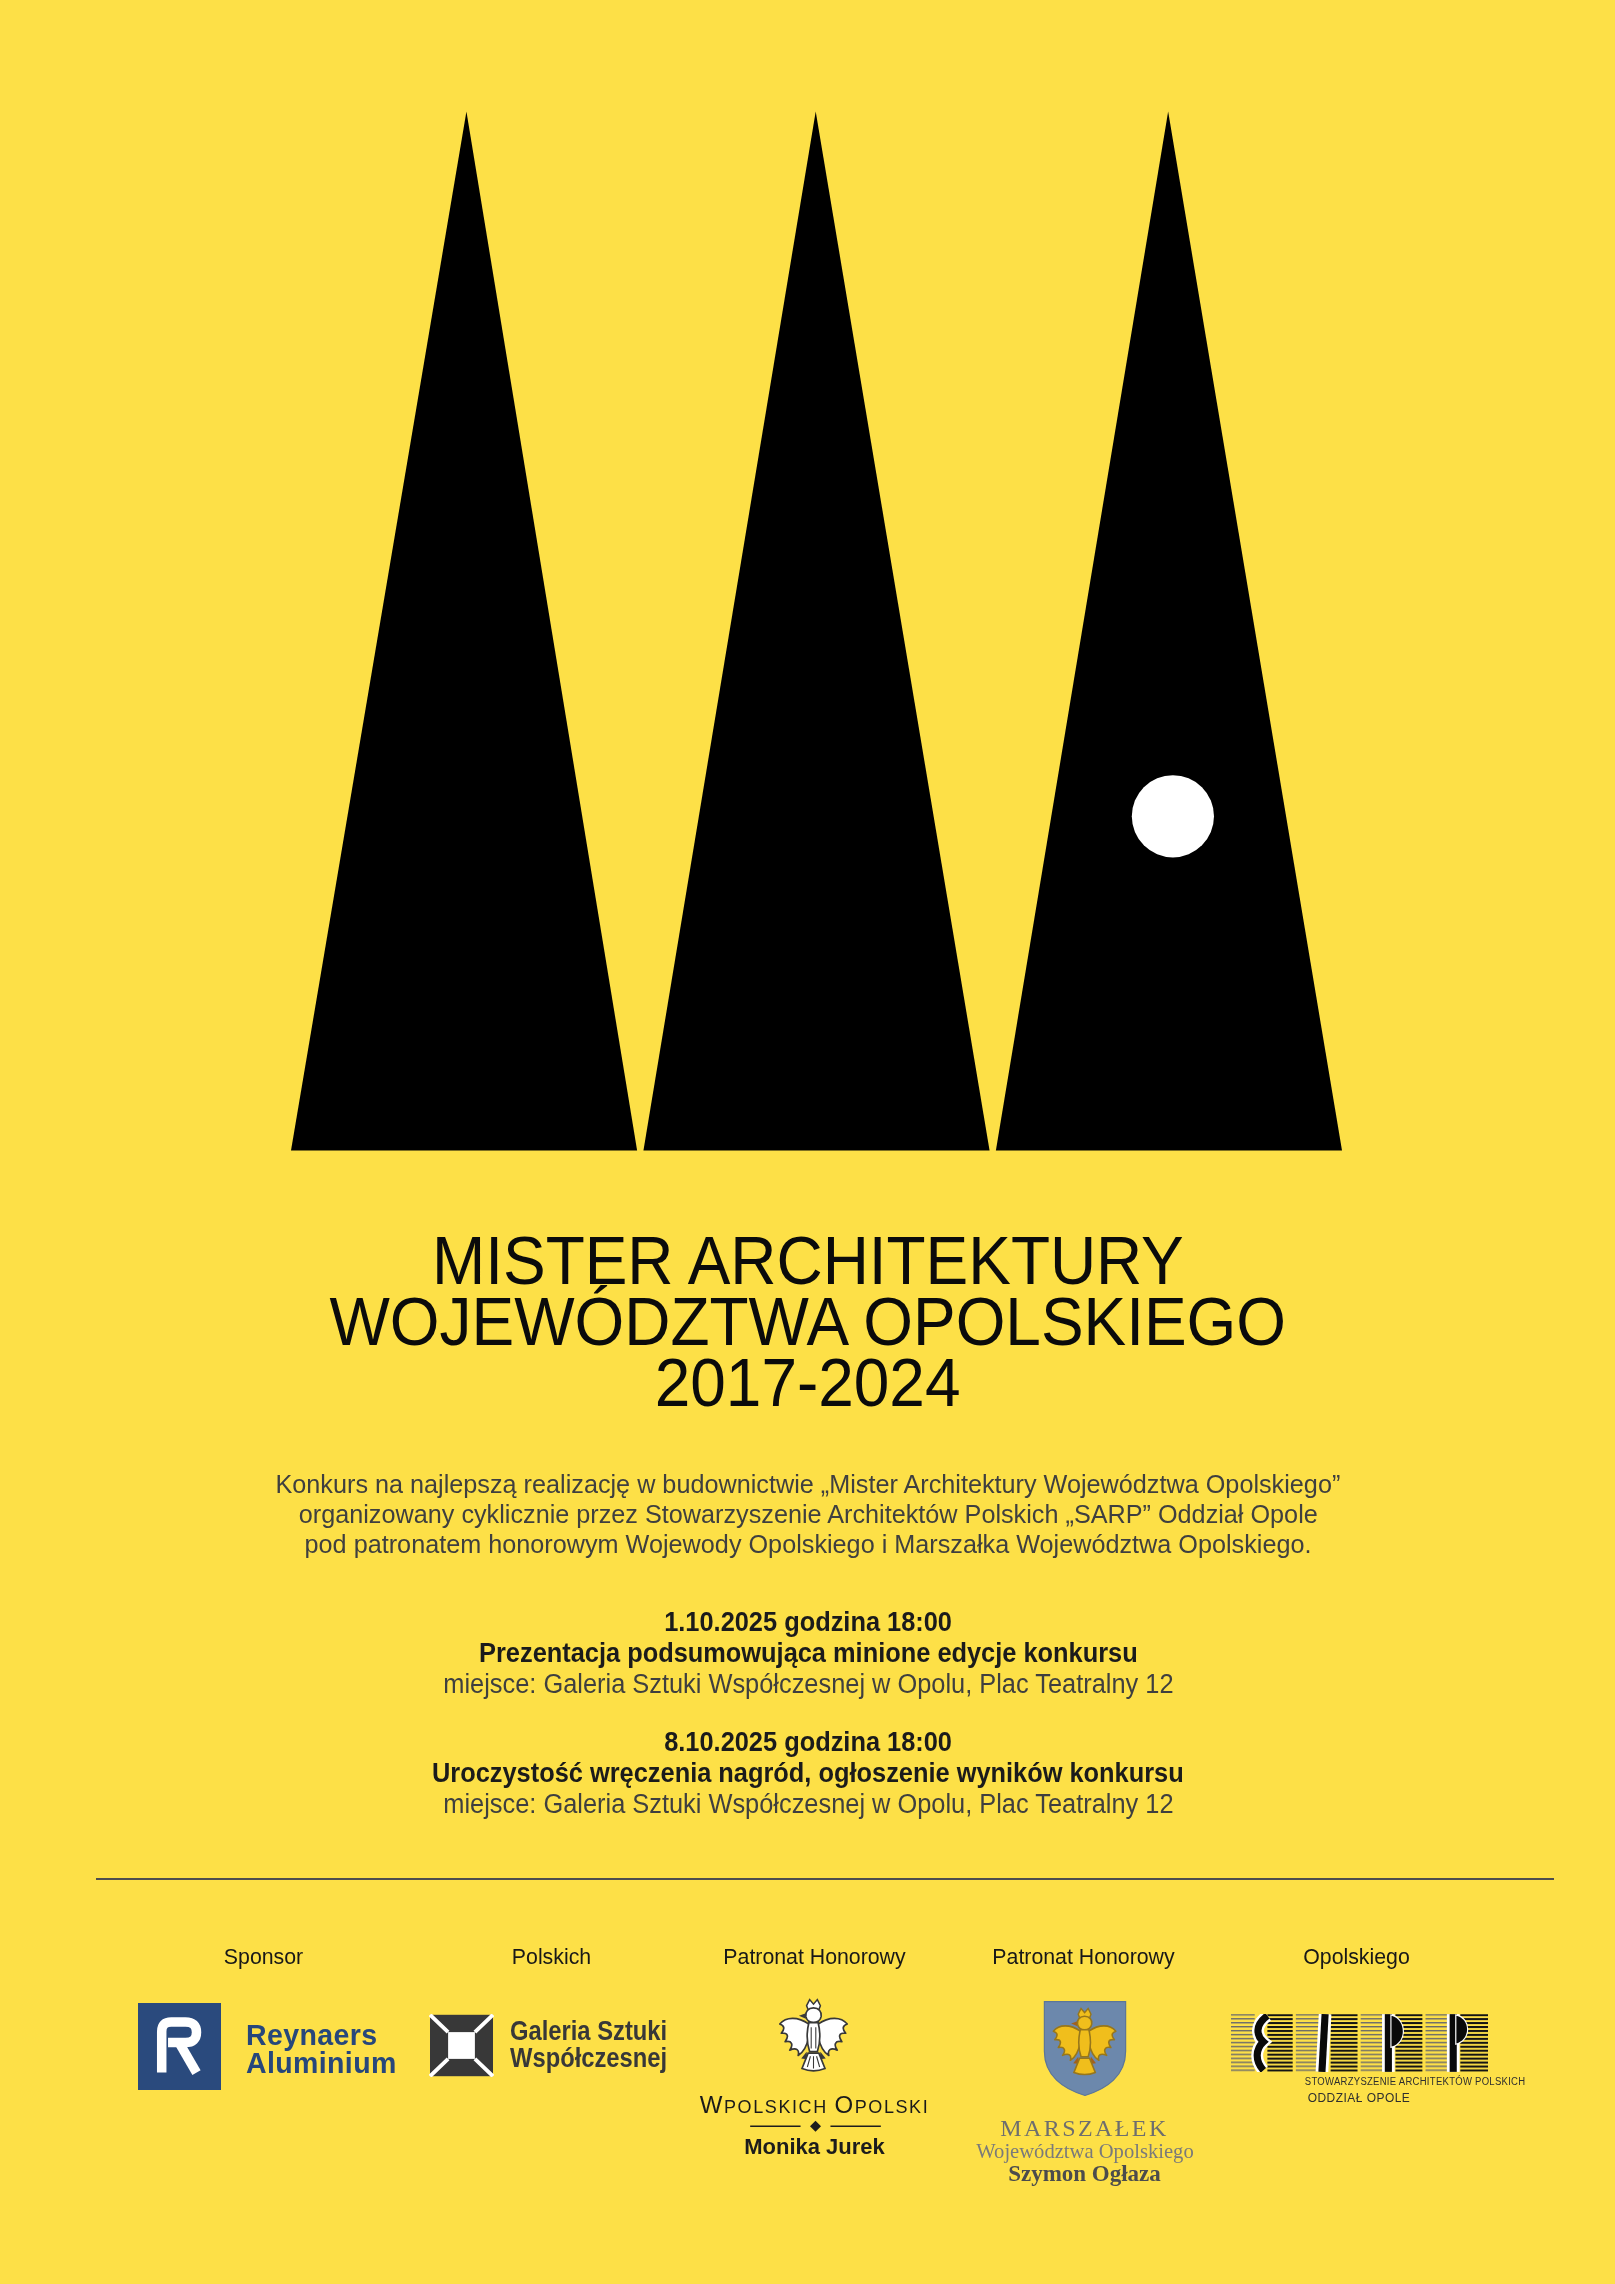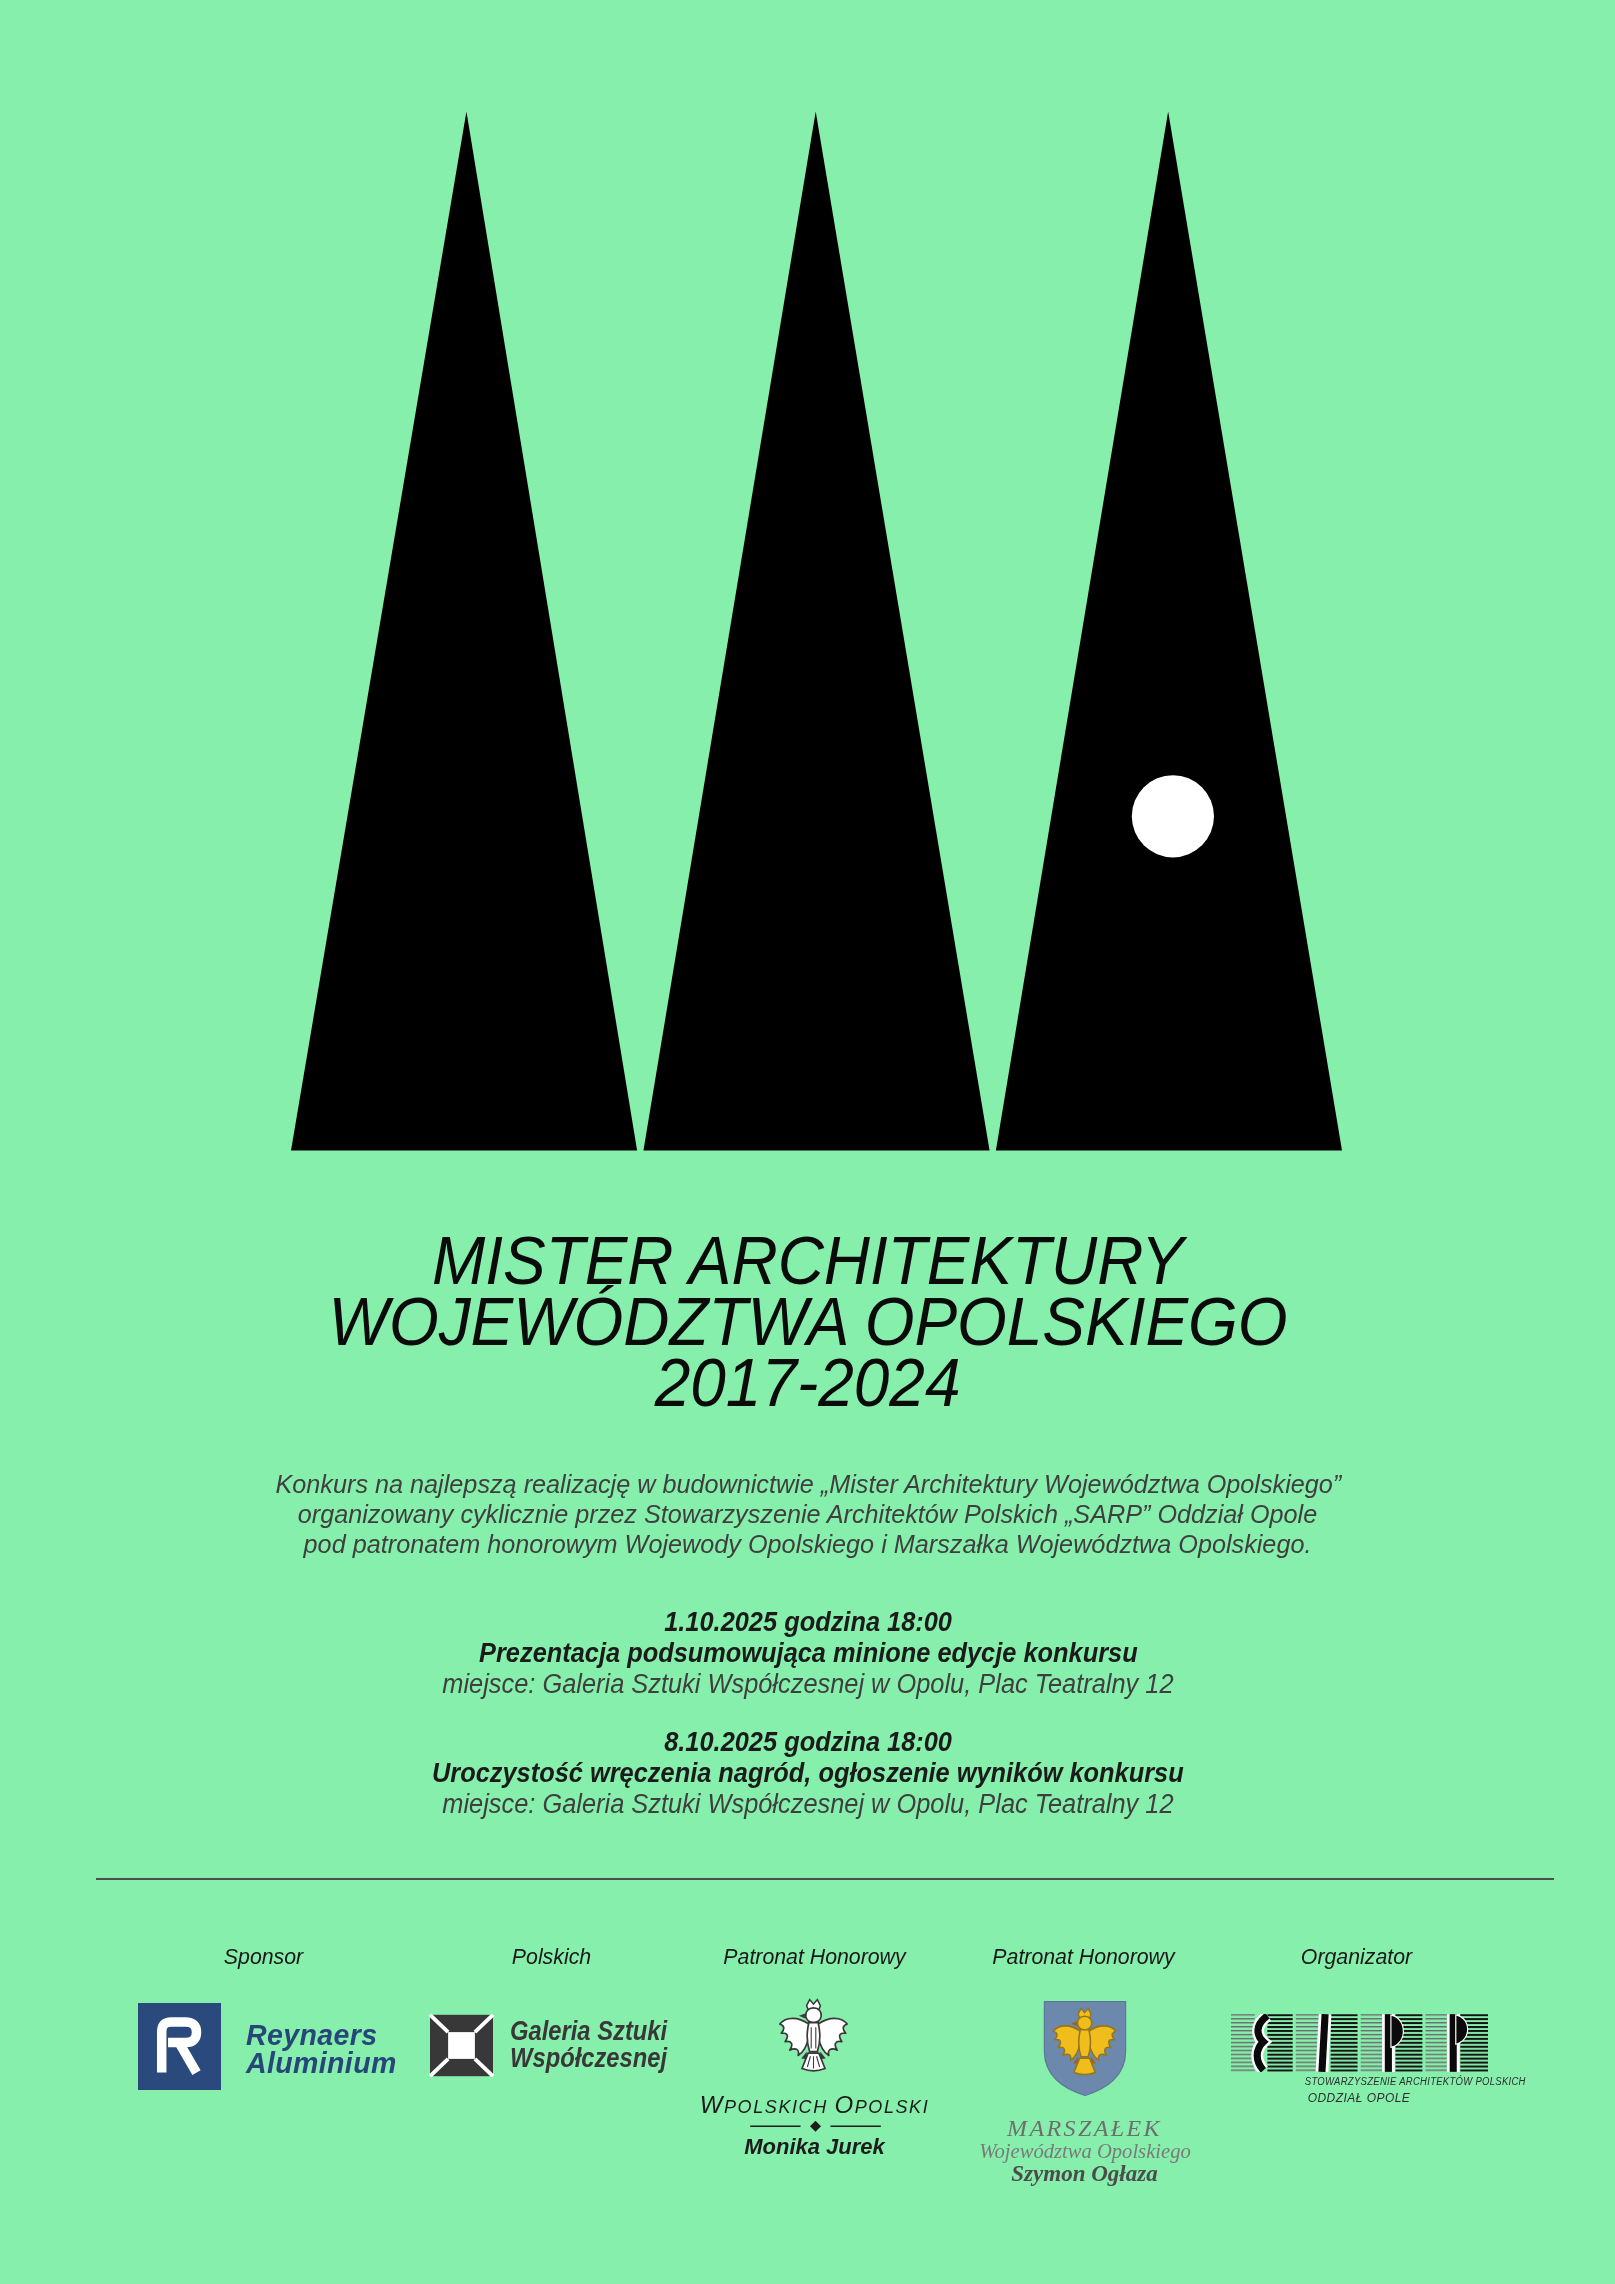--- a/index.html
+++ b/index.html
@@ -1,17 +1,17 @@
 <!DOCTYPE html>
 <html style="font-size:12.6px"><head>
 <meta charset="utf-8">
 <style>
   html,body{margin:0;padding:0;background:#ffffff;}
-  .page{position:relative;width:1616px;height:2284px;background:#86efac;
-        font-family:"Liberation Sans",sans-serif;overflow:hidden;font-style:italic;}
+  .page{position:relative;width:1616px;height:2284px;background:#fde047;
+        font-family:"Liberation Sans",sans-serif;overflow:hidden;}
   .abs{position:absolute;}
   .ctr{left:0;width:1616px;text-align:center;}
   
   .cx{display:inline-block;white-space:nowrap;transform:scaleX(0.94);transform-origin:50% 50%;}
   .cx97{display:inline-block;white-space:nowrap;transform:scaleX(0.97);transform-origin:50% 50%;}
   .cxl{display:inline-block;white-space:nowrap;transform:scaleX(0.88);transform-origin:0 50%;}
   .cxl95{display:inline-block;white-space:nowrap;transform:scaleX(0.95);transform-origin:0 50%;}
   .cxc95{display:inline-block;white-space:nowrap;transform:scaleX(0.95);transform-origin:50% 50%;}
 
   .title{top:1230px;font-size:68px;line-height:61px;font-weight:400;color:#0b0b0b;}
@@ -86,21 +86,21 @@
       <div><span class="cx">miejsce: Galeria Sztuki Współczesnej w Opolu, Plac Teatralny 12</span></div>
     </div>
   </div>
 
   <div class="abs divider"></div>
 
   <div class="abs flabel lbl-sponsor">Sponsor</div>
   <div class="abs flabel lbl-partner">Polskich</div>
   <div class="abs flabel lbl-pat1">Patronat Honorowy</div>
   <div class="abs flabel lbl-pat2">Patronat Honorowy</div>
-  <div class="abs flabel lbl-org">Organizator</div>
+  <div class="abs flabel lbl-org">Opolskiego</div>
 
   <div class="abs reynaers-square">
     <svg width="83" height="87" viewBox="0 0 105 110">
       <path d="M30,88 V36 q0,-12 12,-12 h18 q14,0 14,13 q0,13 -14,13 h-22" fill="none" stroke="#ffffff" stroke-width="12" stroke-linejoin="round"></path>
       <path d="M52,50 L74,88" fill="none" stroke="#ffffff" stroke-width="12"></path>
     </svg>
   </div>
   <div class="abs reynaers-text">
     <div><span class="cxl95">Reynaers</span></div>
     <div><span class="cxl95">Aluminium</span></div>

